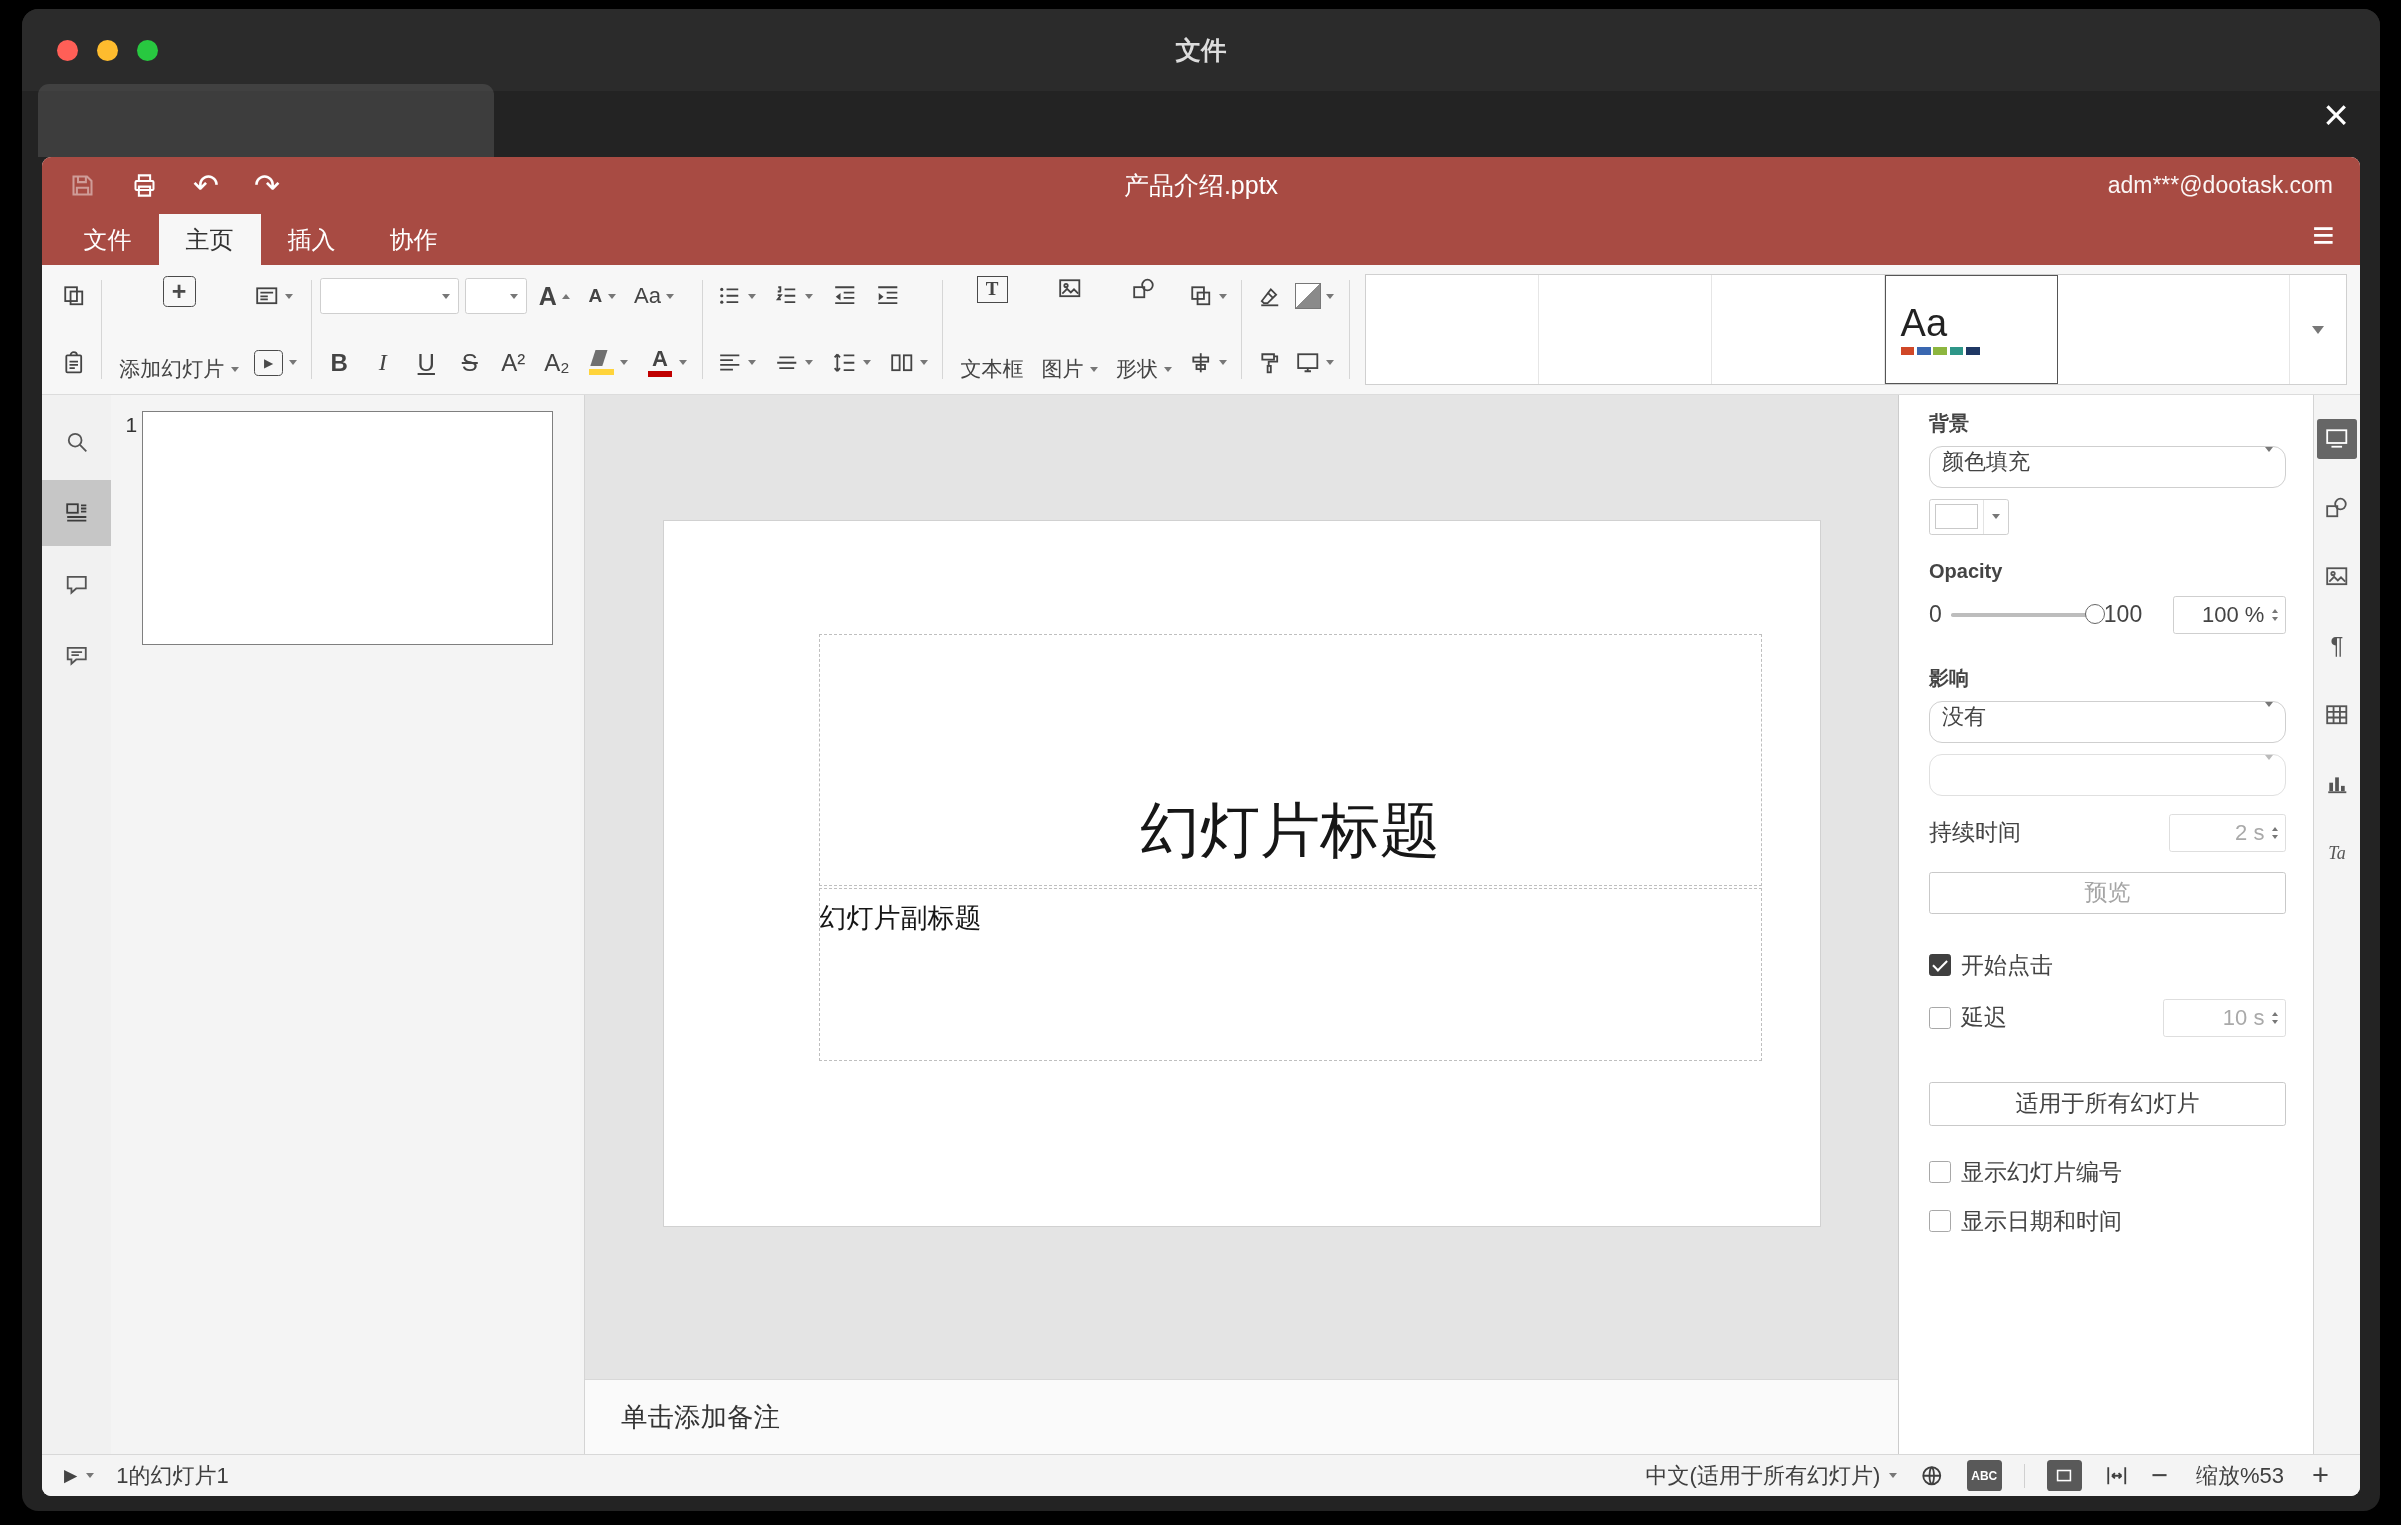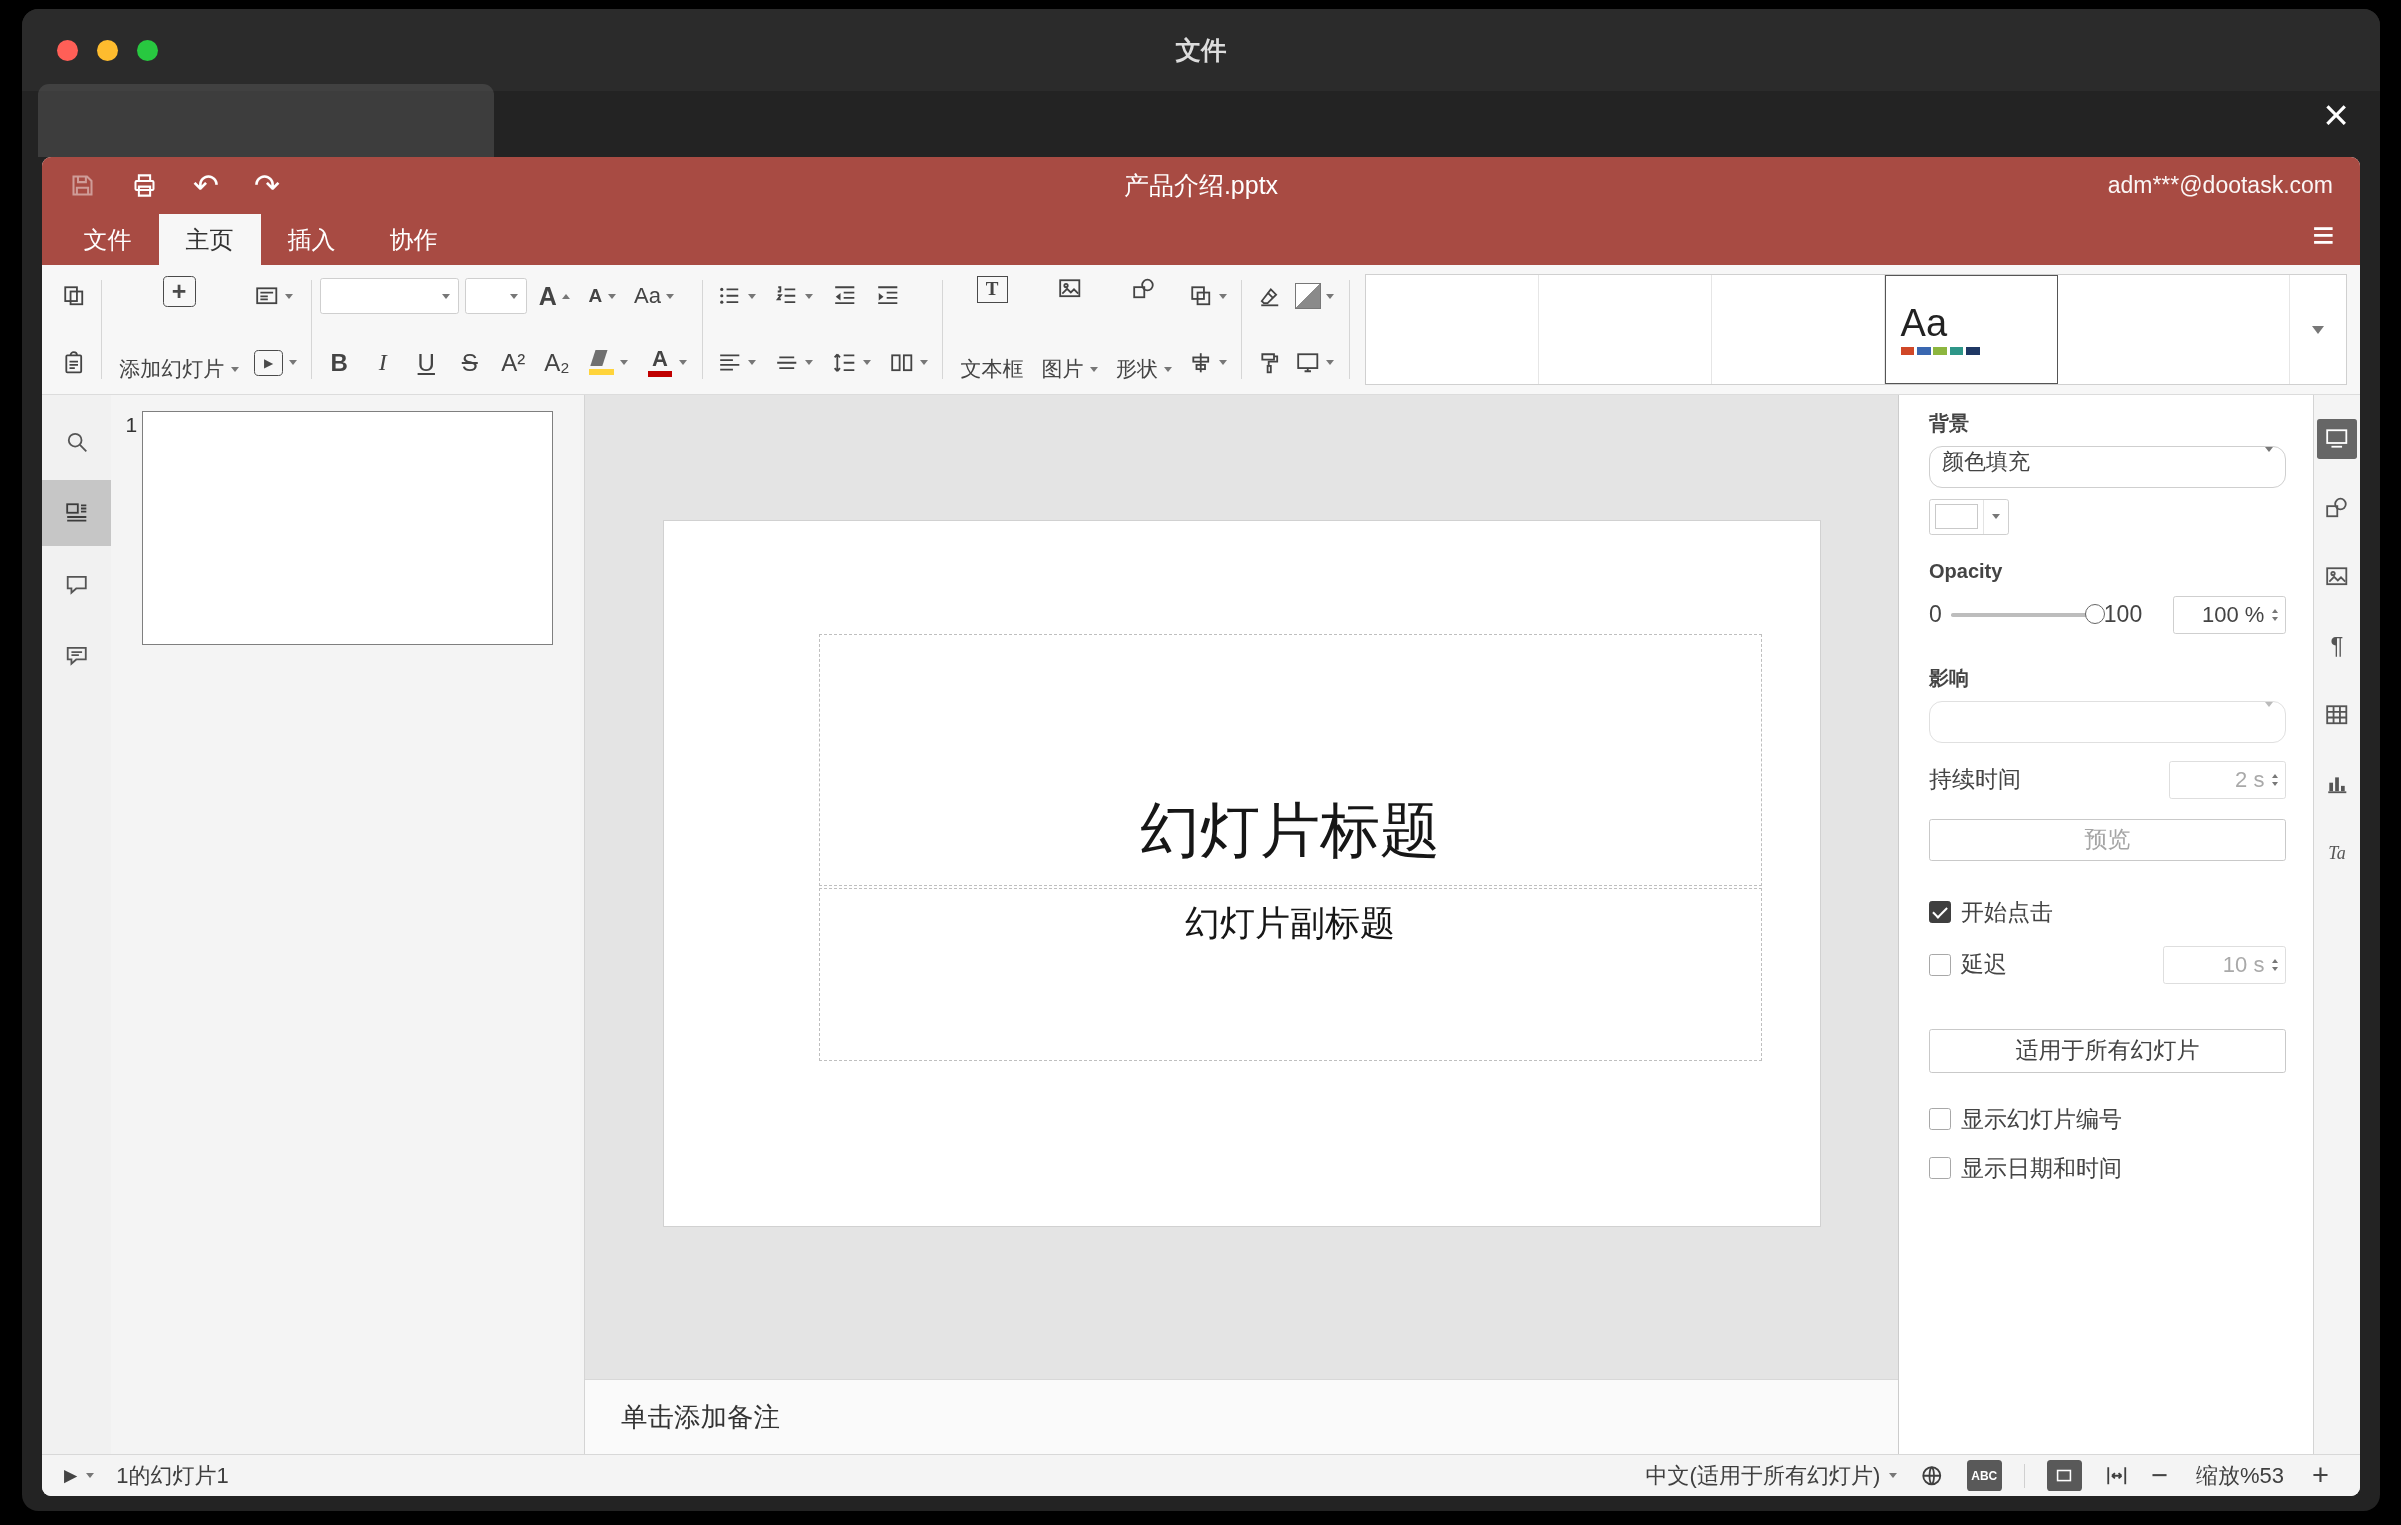--- a/index.html
+++ b/index.html
@@ -85,21 +85,21 @@
   .lbtn{width:40px;height:40px;display:flex;align-items:center;justify-content:center;color:#555;background:none;border:none;flex:none}
   .lbtn.active{align-self:stretch;width:auto;height:66px;background:#c6c6c6;margin:-12.8px 0;color:#3c3c3c}
   .thumbs{width:474px;background:#f4f4f4;border-right:0.9px solid #d4d4d4;position:relative;flex:none}
   .thumbnum{position:absolute;left:14.6px;top:18px;font-size:21px;color:#333}
   .thumb{position:absolute;left:31px;top:16.4px;width:411px;height:234px;background:#fff;border:1.8px solid #7f7f7f}
   .canvas{flex:1;background:#e4e4e4;display:flex;flex-direction:column;min-width:0}
   .canvas-scroll{flex:1;position:relative;overflow:hidden}
   .slide{position:absolute;left:50%;transform:translateX(-50%);top:126px;width:1156px;height:705px;background:#fff;box-shadow:0 0 0 0.9px #cfcfcf}
   .ph{position:absolute;border:1.8px dashed #bfbfbf}
   .ph-title{left:155px;top:113px;width:943px;height:252px;display:flex;align-items:flex-end;justify-content:center;padding-bottom:12.8px;font-size:60px;color:#161616;font-weight:500}
-  .ph-sub{left:155px;top:367px;width:943px;height:173px;display:flex;align-items:flex-start;justify-content:center;padding-top:11px;font-size:35px;color:#161616}
+  .ph-sub{left:155px;top:367px;width:943px;height:173px;display:flex;align-items:flex-start;justify-content:flex-start;padding-top:11px;font-size:27px;color:#161616}
   .notes{height:75px;border-top:0.9px solid #d8d8d8;background:#fafafa;display:flex;align-items:center;padding-left:36px;font-size:26.5px;color:#333;flex:none}
 
   
   .rightpanel{width:415px;background:#fff;border-left:0.9px solid #ccc;padding:14.6px 27px 0 30px;font-size:23px;color:#444;flex:none;overflow:hidden}
   .rp-label{font-weight:bold;margin-bottom:9px;font-size:20px}
   .select{height:42px;border:0.9px solid #cfcfcf;border-radius:13px;background:#fff;display:flex;align-items:flex-start;padding:0 12px;margin-bottom:11px}
   .select .val{flex:1;font-size:22px}
   .select.disabled{border-color:#e0e0e0}
   .select.disabled .ct{border-top-color:#bbb}
   .colorctl{width:80px;height:36px;border:0.9px solid #cfcfcf;border-radius:2.7px;display:flex;margin-bottom:25.5px;align-items:stretch}
@@ -527,20 +527,24 @@
           <div class="numbox" style="margin-left:auto">
             <span class="nv">100 %</span>
             <span class="spin">
                 <span class="ctu"></span>
                 <span class="ct"></span>
               </span>
           </div>
         </div>
 
         <div class="rp-label">影响</div>
+        <div class="select">
+          <span class="val">没有</span>
+          <span class="ct"></span>
+        </div>
         <div class="select disabled" style="margin-bottom:18px">
           <span class="val"></span>
           <span class="ct"></span>
         </div>
 
         <div class="durrow">
           <span>持续时间</span>
           <div class="numbox disabled">
             <span class="nv">2 s</span>
             <span class="spin">

